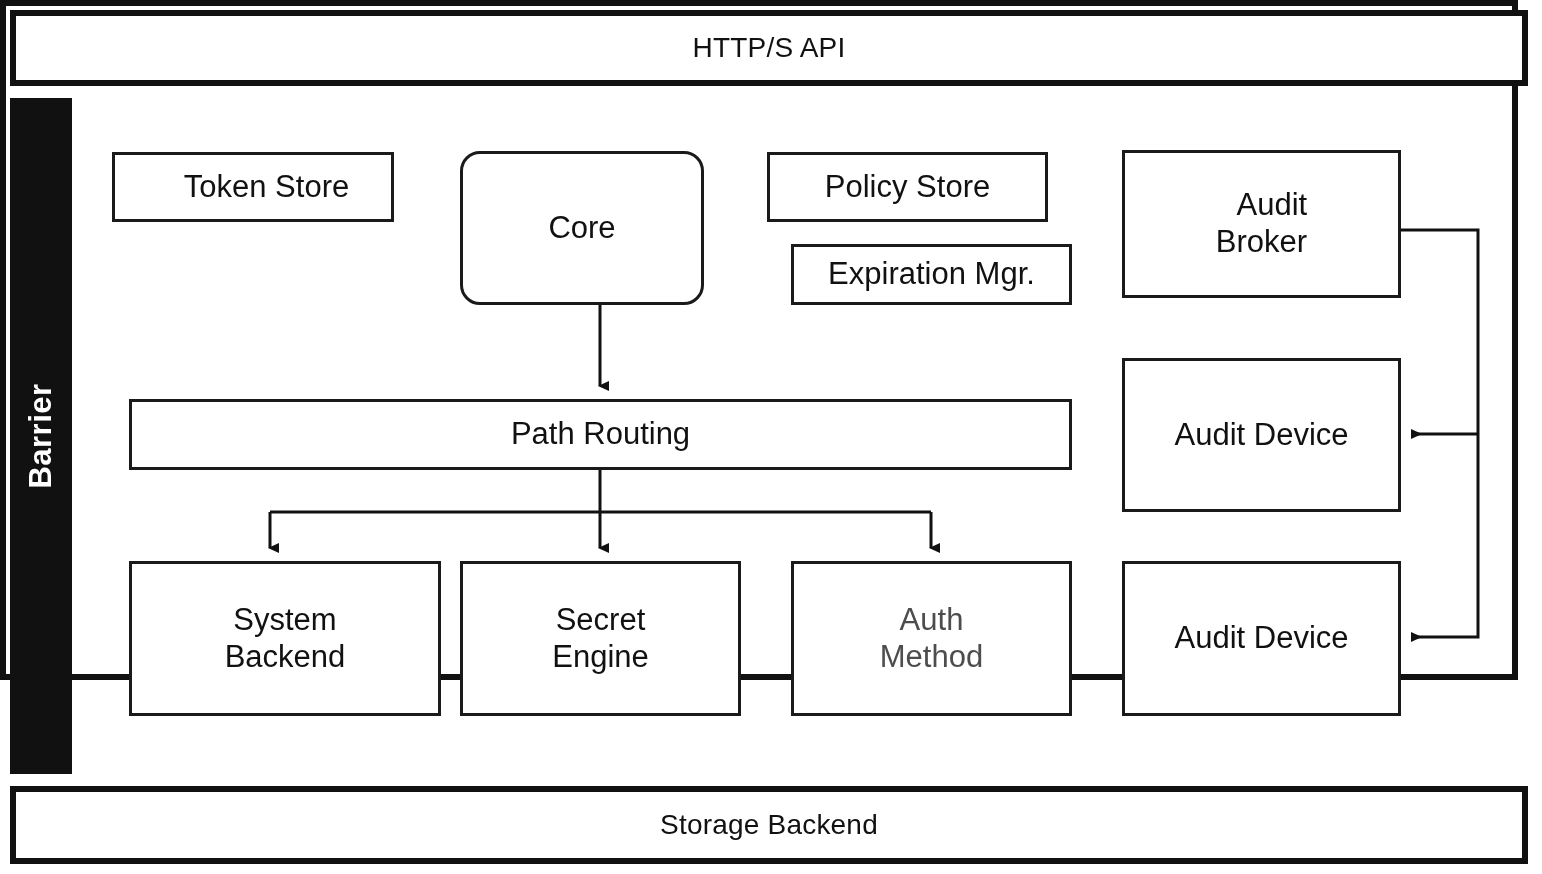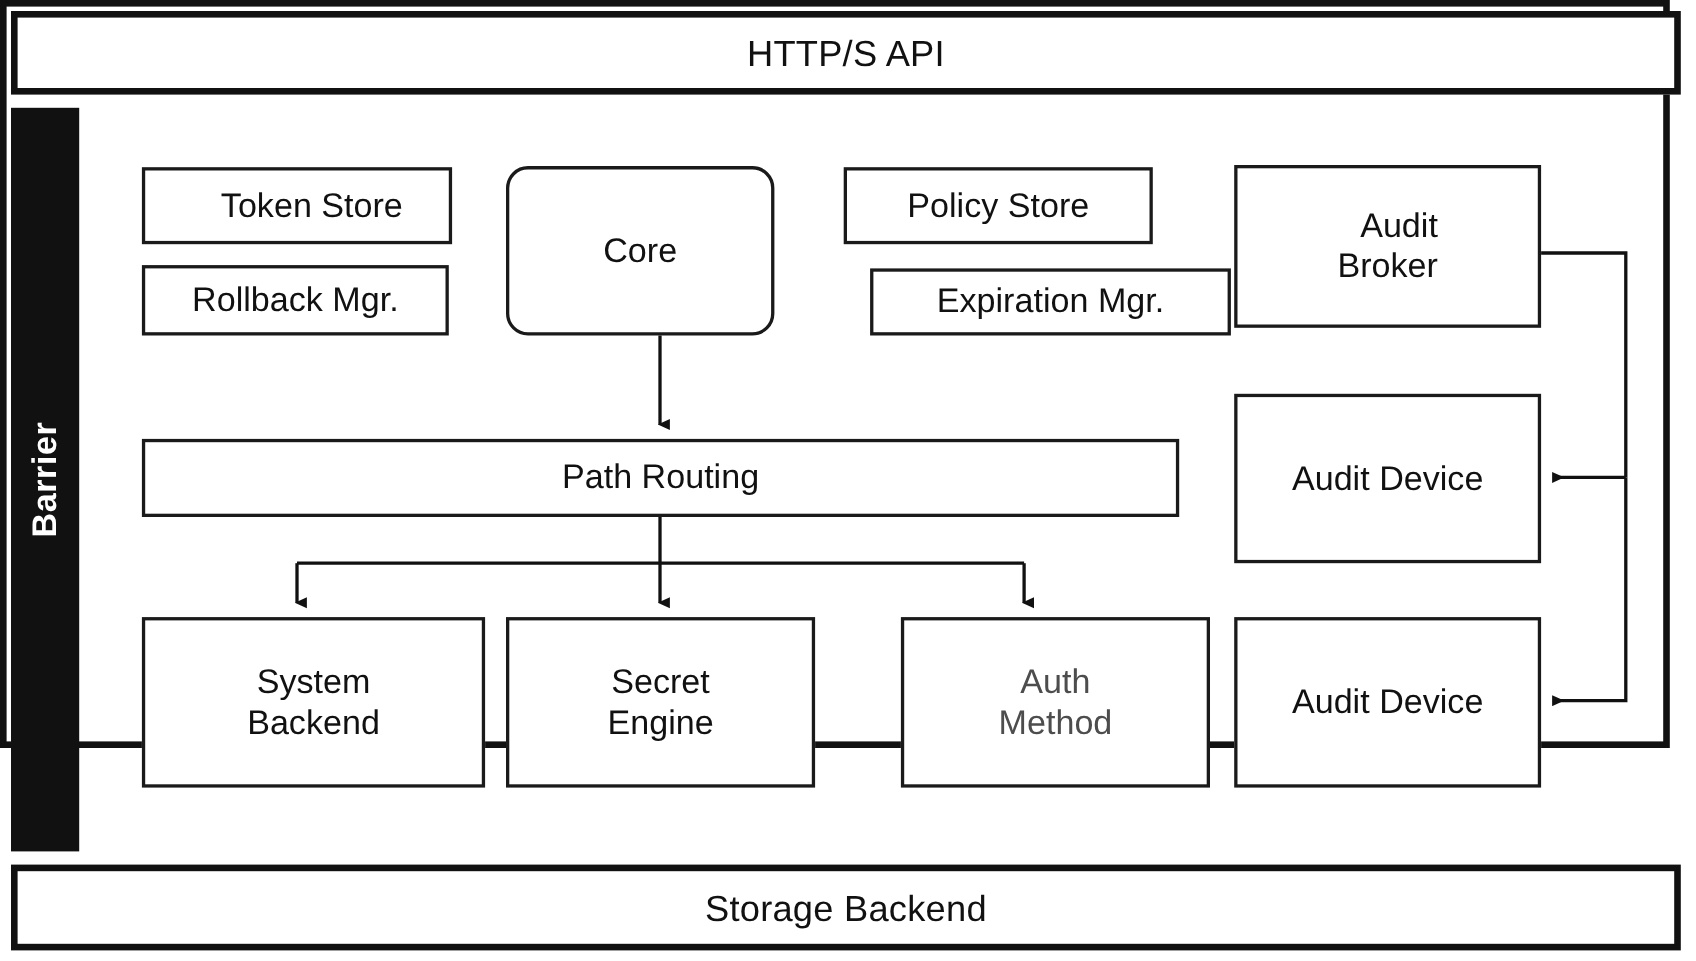--- a/index.html
+++ b/index.html
@@ -24,21 +24,21 @@
   .band {
     position: absolute;
     border: 6px solid #111111;
     background: #ffffff;
     box-sizing: border-box;
     display: flex;
     align-items: center;
     justify-content: center;
   }
   .band-label {
-    font-size: 33px;
+    font-size: 28px;
     color: #111111;
     letter-spacing: 0.2px;
     line-height: 1;
   }
 
   
   #barrier-band {
     left: 10px;
     top: 96px;
     width: 1518px;
@@ -101,37 +101,34 @@
   <div class="band" id="top-band" style="left:10px; top:10px; width:1518px; height:76px;">
     <span class="band-label">HTTP/S API</span>
   </div>
 
   <div id="barrier-band"></div>
 
   <div id="barrier-strip">
     <span class="vtext">Barrier</span>
   </div>
 
-  <div class="node" style="left:129px; top:152px; width:282px; height:70px;padding-left:33px;">
+  <div class="node" style="left:112px; top:152px; width:282px; height:70px;padding-left:33px;">
     <span>Token Store</span>
   </div>
 
-  <div class="node" style="left:129px; top:241px; width:279px; height:64px;">
-    <span>Rollback Mgr.</span>
-  </div>
 
   <div class="node" style="left:460px; top:151px; width:244px; height:154px;border-radius:20px;">
     <span>Core</span>
   </div>
 
   <div class="node" style="left:767px; top:152px; width:281px; height:70px;justify-content:center;">
     <span>Policy Store</span>
   </div>
 
-  <div class="node" style="left:791px; top:244px; width:328px; height:61px;">
+  <div class="node" style="left:791px; top:244px; width:281px; height:61px;">
     <span>Expiration Mgr.</span>
   </div>
 
   <div class="node" style="left:1122px; top:150px; width:279px; height:148px;text-align:right;">
     <span class="two-line">Audit
 Broker</span>
   </div>
 
   <div class="node" style="left:129px; top:399px; width:943px; height:71px;">
     <span>Path Routing</span>
@@ -144,21 +141,21 @@
   <div class="node" style="left:129px; top:561px; width:312px; height:155px;">
     <span class="two-line">System
 Backend</span>
   </div>
 
   <div class="node" style="left:460px; top:561px; width:281px; height:155px;">
     <span class="two-line">Secret
 Engine</span>
   </div>
 
-  <div class="node muted" style="left:791px; top:561px; width:281px; height:155px;margin-left:28px;">
+  <div class="node muted" style="left:791px; top:561px; width:281px; height:155px;">
     <span class="two-line">Auth
 Method</span>
   </div>
 
   <div class="node" style="left:1122px; top:561px; width:279px; height:155px;">
     <span>Audit Device</span>
   </div>
 
   <svg id="wires" viewBox="0 0 1542 874">
     <defs>

